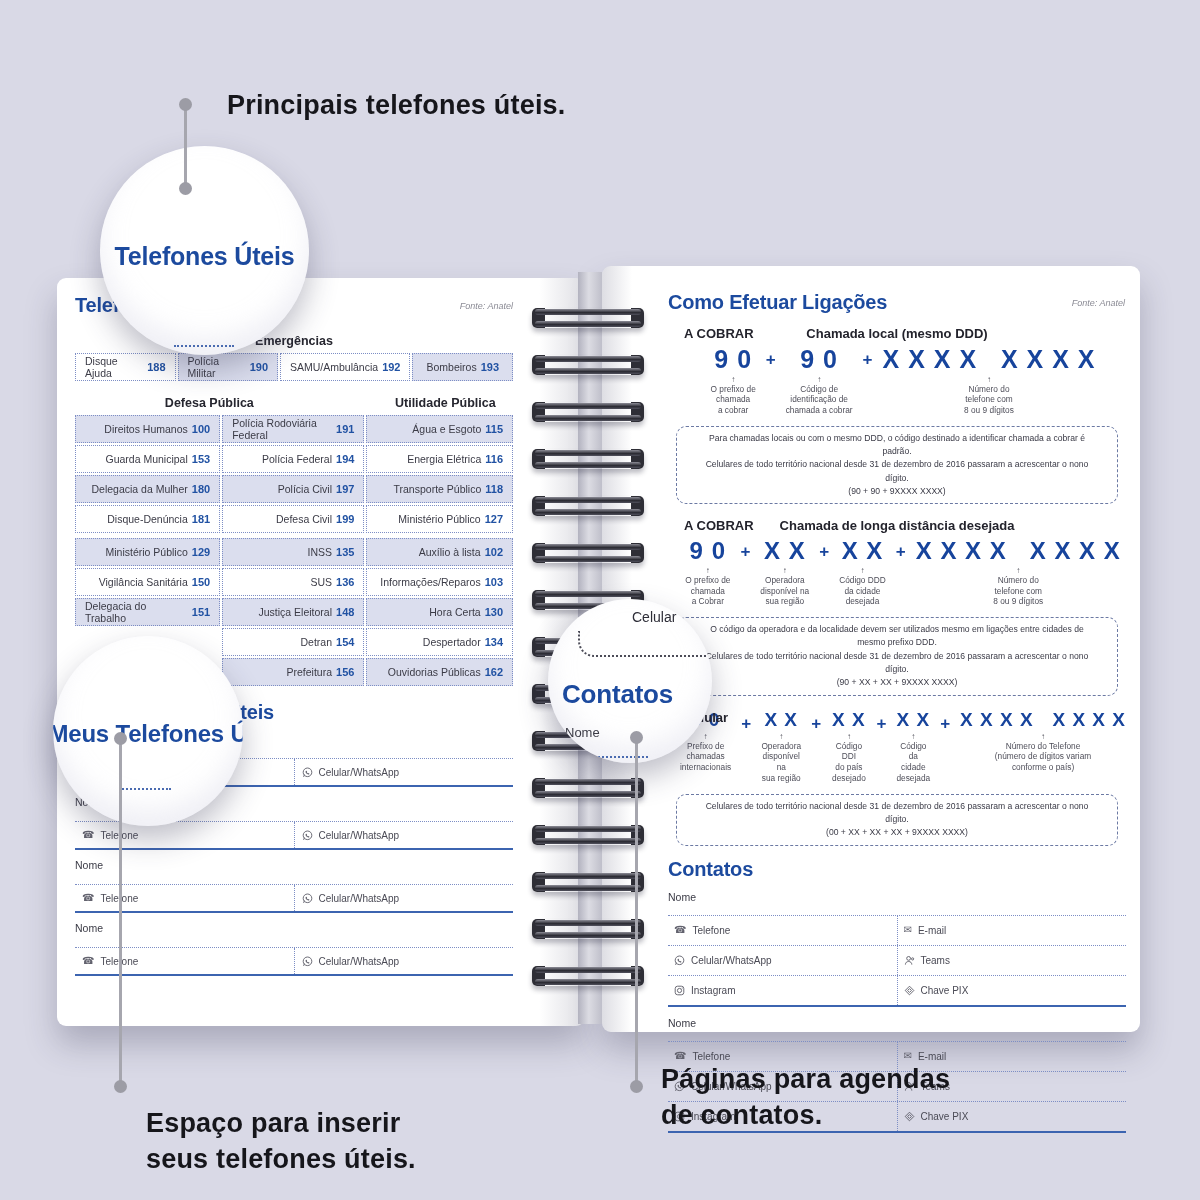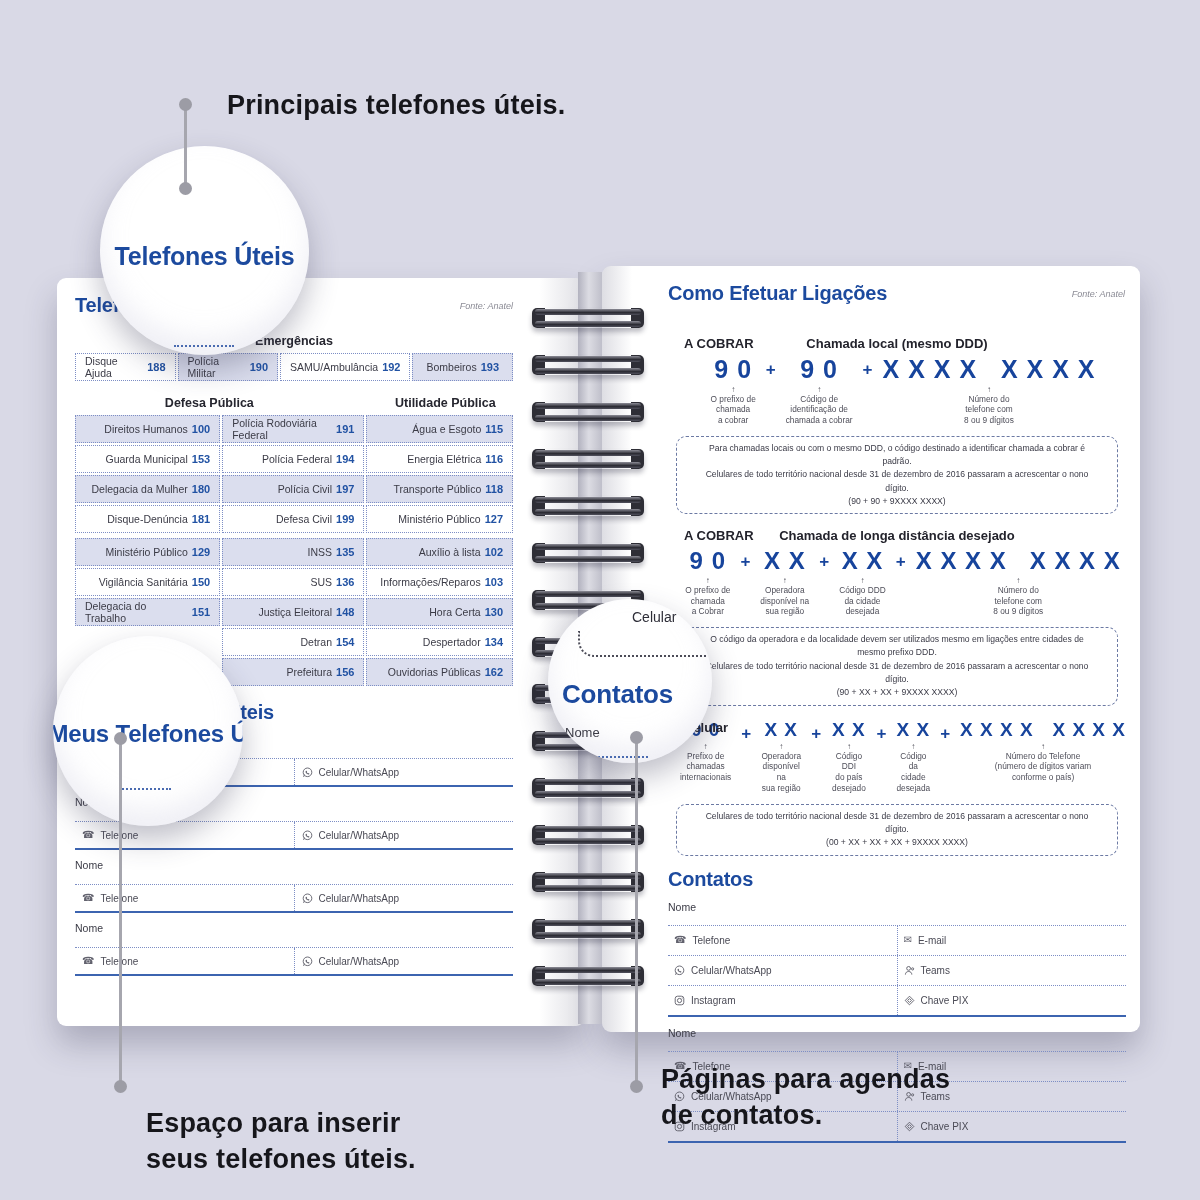--- a/index.html
+++ b/index.html
@@ -9,26 +9,26 @@
   
   .page{position:absolute;background:#fff;border-radius:9px;box-shadow:0 18px 32px rgba(50,50,80,.28);z-index:1;}
   .left-page{left:57px;top:278px;width:528px;height:748px;}
   .left-page::after{content:"";position:absolute;top:0;right:0;bottom:0;width:46px;
       background:linear-gradient(270deg,rgba(70,70,100,.18),rgba(70,70,100,0));border-radius:0 9px 9px 0;}
   .right-page{left:602px;top:266px;width:538px;height:766px;}
   .right-page::before{content:"";position:absolute;top:0;left:0;bottom:0;width:30px;
       background:linear-gradient(90deg,rgba(70,70,100,.18),rgba(70,70,100,0));border-radius:9px 0 0 9px;}
 
   .p-head{position:absolute;left:18px;right:72px;top:16px;display:flex;justify-content:space-between;align-items:flex-start;}
-  .right-page .p-head{left:66px;right:15px;top:16px;}
+  .right-page .p-head{left:66px;right:15px;top:25px;}
   .p-title{font-size:20px;font-weight:bold;color:#1c4a9e;letter-spacing:-.2px;}
   .fonte{font-size:9px;font-style:italic;color:#8b8b95;margin-top:7px;}
 
   .lp-content{position:absolute;left:18px;top:56px;width:438px;}
-  .rp-content{position:absolute;left:66px;right:14px;top:56px;}
+  .rp-content{position:absolute;left:66px;right:14px;top:46px;}
 
   
   .sec-h{font-weight:bold;font-size:12.5px;color:#26262f;text-align:center;}
   .emg-grid{display:grid;grid-template-columns:repeat(4,1fr);gap:2px;margin-top:5px;}
   .grid3{display:grid;grid-template-columns:1fr 0.98fr 1.01fr;gap:2px;margin-top:5px;}
   .hdr-row{display:flex;margin-top:15px;gap:34px;}
   .hdr-row span{font-weight:bold;font-size:12.5px;color:#26262f;text-align:center;display:block;}
   .hdr-row .w66{width:66.5%;} .hdr-row .w33{width:33.5%;} .hdr-row .w3{width:33.33%;}
   .cell{border:1px dotted #7d8ec5;height:26px;display:flex;align-items:center;justify-content:flex-end;
         padding:0 9px;font-size:10.5px;color:#3b3b46;background:#fff;}
@@ -371,21 +371,21 @@
 telefone com
 8 ou 9 dígitos</div>
               </div>
             </div>
             <div class="note">Para chamadas locais ou com o mesmo DDD, o código destinado a identificar chamada a cobrar é padrão.
 Celulares de todo território nacional desde 31 de dezembro de 2016 passaram a  acrescentar o nono dígito.
 (90 + 90 + 9XXXX XXXX)</div>
           </div>
           <div class="call-sec s1">
             <span class="cs-tag">A COBRAR</span>
-            <div class="cs-head">Chamada de longa distância desejado</div>
+            <div class="cs-head">Chamada de longa distância desejada</div>
             <div class="formula">
               <div class="grp">
                 <div class="digits">9 0</div>
                 <span class="arrow">↑</span>
                 <div class="caption">O prefixo de
 chamada
 a Cobrar</div>
               </div>
               <span class="plus">+</span>
               <div class="grp">

